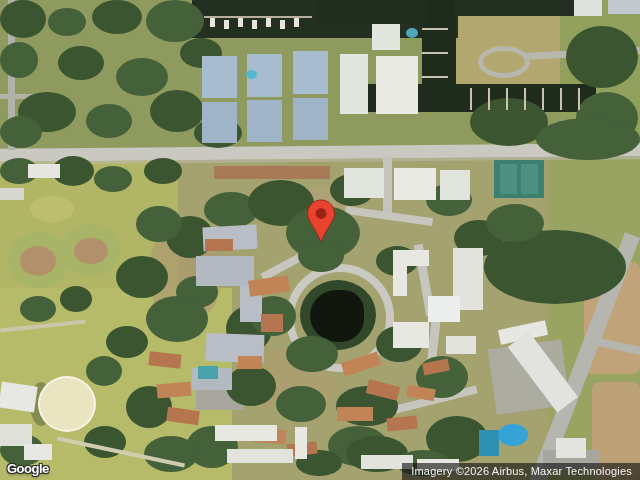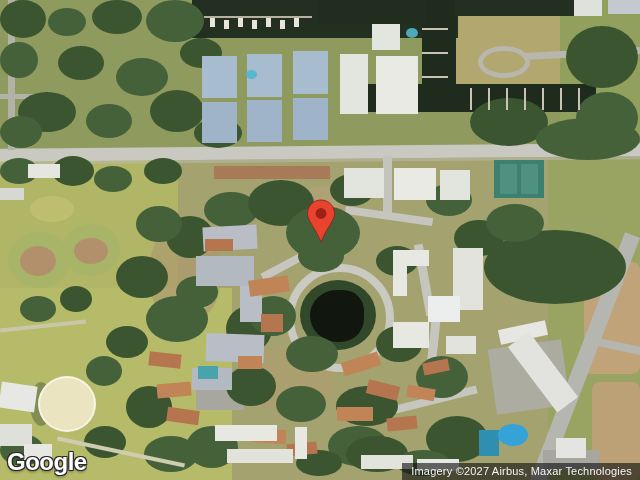--- a/index.html
+++ b/index.html
@@ -7,21 +7,21 @@
     position:relative;width:640px;height:480px;overflow:hidden;
     background:#9aa462;font-family:"Liberation Sans",sans-serif;
     cursor:grab;
   }
   .f{position:absolute;}
   .f.tree{filter:blur(0.7px);}
   .f.ring{box-sizing:border-box;background:transparent;border-radius:50%;}
   #pin{position:absolute;width:30px;height:44px;z-index:50;}
   #google-logo{
     position:absolute;left:7px;bottom:4px;z-index:60;
-    color:#fff;font-size:24px;font-weight:700;letter-spacing:-0.5px;
+    color:#fff;font-size:13px;font-weight:700;letter-spacing:-0.5px;
     text-shadow:-1px -1px 0 #2b2b2b,1px -1px 0 #2b2b2b,-1px 1px 0 #2b2b2b,
                  1px 1px 0 #2b2b2b,0 2px 3px rgba(0,0,0,.45);
     cursor:pointer;
   }
   #attribution{
     position:absolute;right:0;bottom:0;z-index:60;
     background:rgba(15,15,15,0.62);color:#f5f5f5;
     font-size:11px;line-height:13px;padding:2px 8px 2px 9px;
     letter-spacing:0.2px;white-space:nowrap;
   }
@@ -218,14 +218,14 @@
     </div>
 
   <div id="pin" style="left: 306px; top: 199px;">
     <svg width="30" height="44" viewBox="0 0 30 44">
       <path id="pin-body" d="M15 1 C7.2 1 1.5 7 1.5 14.5 C1.5 21.8 8 26.5 15 43 C22 26.5 28.5 21.8 28.5 14.5 C28.5 7 22.8 1 15 1 Z" fill="#E8432E" stroke="#8e1f12" stroke-width="0.8"></path>
       <circle id="pin-dot" cx="15" cy="14.5" r="5.4" fill="#9E2115"></circle>
     </svg>
   </div>
 
   <div id="google-logo">Google</div>
-  <div id="attribution">Imagery ©2027 Airbus, Maxar Technologies</div>
+  <div id="attribution">Imagery ©2026 Airbus, Maxar Technologies</div>
 </div>
 
 </body></html>

